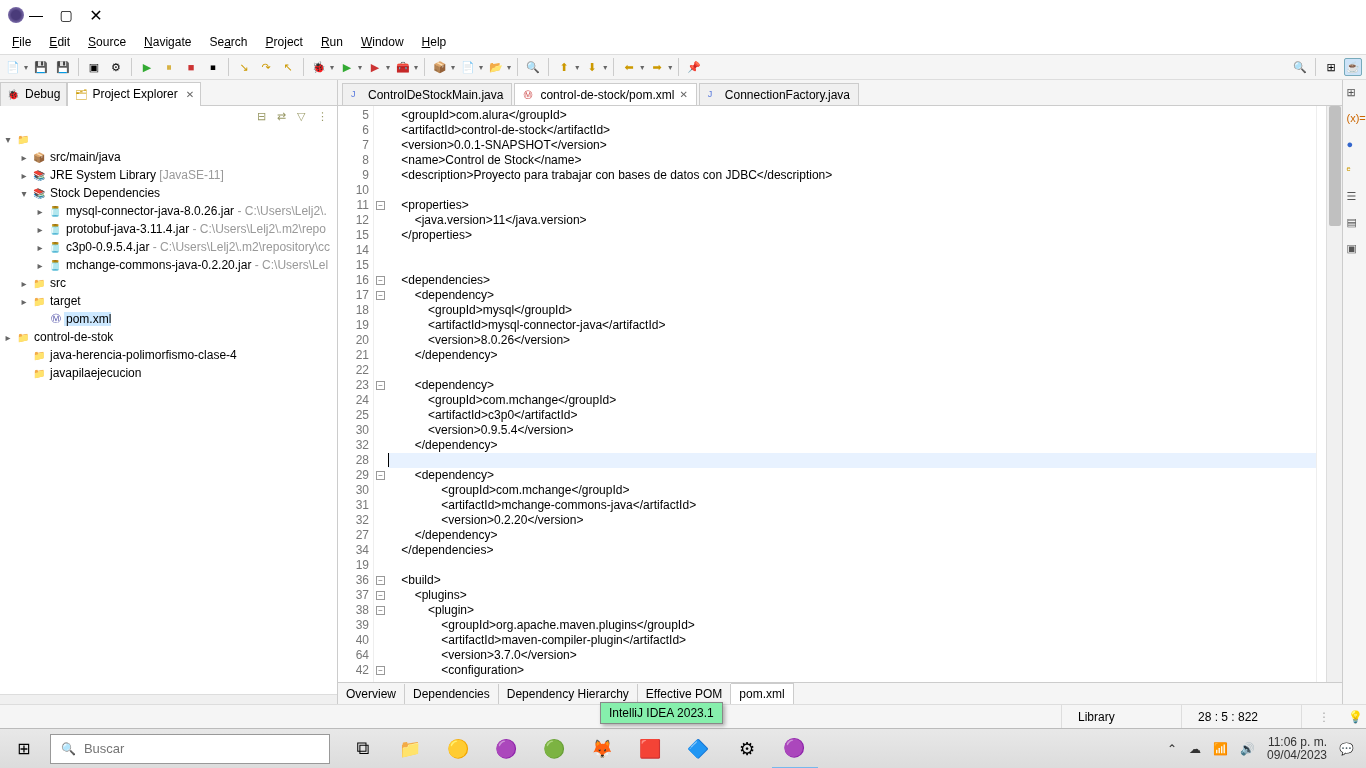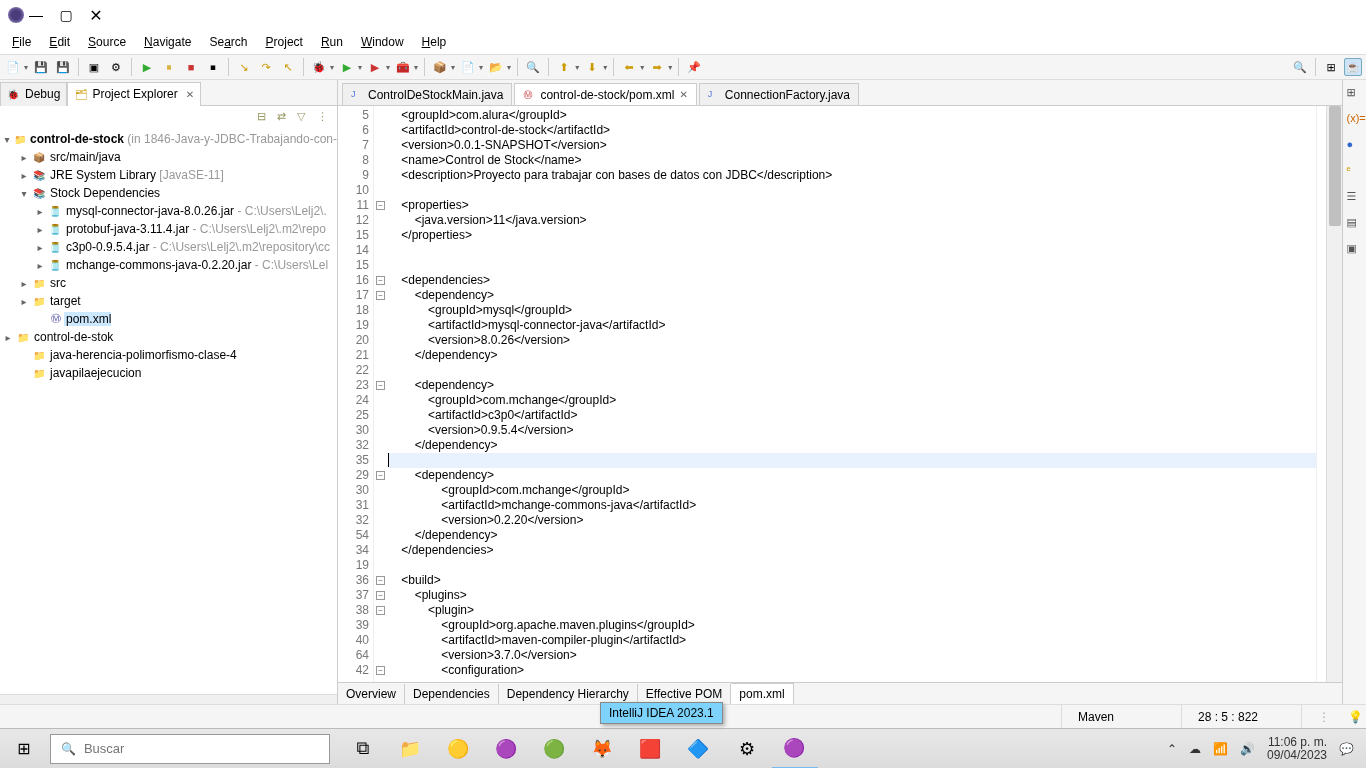--- a/index.html
+++ b/index.html
@@ -59,21 +59,21 @@
 .start { width:48px; height:40px; display:flex; align-items:center; justify-content:center; font-size:16px; color:#000; cursor:default; }
 .search { width:280px; height:30px; background:#fff; border:1px solid #999; display:flex; align-items:center; padding:0 10px; gap:8px; margin-left:2px; }
 .search input { border:none; outline:none; flex:1; font-size:13px; background:transparent; }
 .tasks { display:flex; margin-left:10px; gap:2px; }
 .taskitem { width:46px; height:40px; display:flex; align-items:center; justify-content:center; font-size:18px; cursor:default; }
 .tray { margin-left:auto; display:flex; align-items:center; gap:12px; padding:0 12px; color:#333; font-size:11px; }
 .tray .clock { text-align:right; font-size:11px; line-height:13px; }
 .rightstrip { width:24px; border-left:1px solid #ccc; background:#f5f5f5; display:flex; flex-direction:column; align-items:center; padding-top:6px; gap:10px; }
 .rightstrip span { width:16px; height:16px; font-size:11px; color:#555; cursor:default; }
 .hscroll { height:10px; overflow:hidden; }
-.tooltip { position:absolute; background:#7dd3fc; border:1px solid #888; padding:3px 8px; font-size:12px; box-shadow:2px 2px 4px rgba(0,0,0,0.3); }
+.tooltip { position:absolute; background:#86efac; border:1px solid #888; padding:3px 8px; font-size:12px; box-shadow:2px 2px 4px rgba(0,0,0,0.3); }
 </style>
 </head>
 <body>
 
 <div class="titlebar">
   <span class="icon"></span>
   <div class="winbtns">
     <span>—</span>
     <span>▢</span>
     <span style="font-size:16px">✕</span>
@@ -162,21 +162,20 @@
     <div class="minitb">
       <span>⊟</span>
       <span>⇄</span>
       <span>▽</span>
       <span>⋮</span>
     </div>
     <div class="tree">
       <div class="tnode" style="padding-left:0">
           <span class="tw">▾</span>
           <span class="ticon">📁</span>
-          <span class="tlabel"><b>control-de-stock</b><span class="extra"> (in 1846-Java-y-JDBC-Trabajando-con-</span></span>
         </div>
       <div class="tnode" style="padding-left:16px">
           <span class="tw">▸</span>
           <span class="ticon folder">📦</span>
           <span class="tlabel">src/main/java</span>
         </div>
       <div class="tnode" style="padding-left:16px">
           <span class="tw">▸</span>
           <span class="ticon">📚</span>
           <span class="tlabel"><span>JRE System Library</span><span class="extra"> [JavaSE-11]</span></span>
@@ -274,26 +273,26 @@
           <div>18</div>
           <div>19</div>
           <div>20</div>
           <div>21</div>
           <div>22</div>
           <div>23<span class="fold" style="right: -12px; top: 3px; position: absolute;">−</span></div>
           <div>24</div>
           <div>25</div>
           <div>30</div>
           <div>32</div>
-          <div>35</div>
+          <div>28</div>
           <div>29<span class="fold" style="right: -12px; top: 3px; position: absolute;">−</span></div>
           <div>30</div>
           <div>31</div>
           <div>32</div>
-          <div>54</div>
+          <div>27</div>
           <div>34</div>
           <div>19</div>
           <div>36<span class="fold" style="right: -12px; top: 3px; position: absolute;">−</span></div>
           <div>37<span class="fold" style="right: -12px; top: 3px; position: absolute;">−</span></div>
           <div>38<span class="fold" style="right: -12px; top: 3px; position: absolute;">−</span></div>
           <div>39</div>
           <div>40</div>
           <div>64</div>
           <div>42<span class="fold" style="right: -12px; top: 3px; position: absolute;">−</span></div>
         </div>
@@ -318,21 +317,21 @@
     <span style="color:#36c">●</span>
     <span style="color:#c90">ᵉ</span>
     <span>☰</span>
     <span>▤</span>
     <span>▣</span>
   </div>
 </div>
 
 <div class="statusbar">
   <div style="flex:1"></div>
-  <div class="cell">Maven</div>
+  <div class="cell">Library</div>
   <div class="cell">28 : 5 : 822</div>
   <div class="cell" style="min-width:40px">
       <span style="color:#aaa">⋮</span>
     </div>
   <div style="width:20px;text-align:center"><span style="color:#fc0">💡</span></div>
 </div>
 
 <div class="tooltip" style="left:600px;bottom:44px">IntelliJ IDEA 2023.1</div>
 
 <div class="taskbar">

